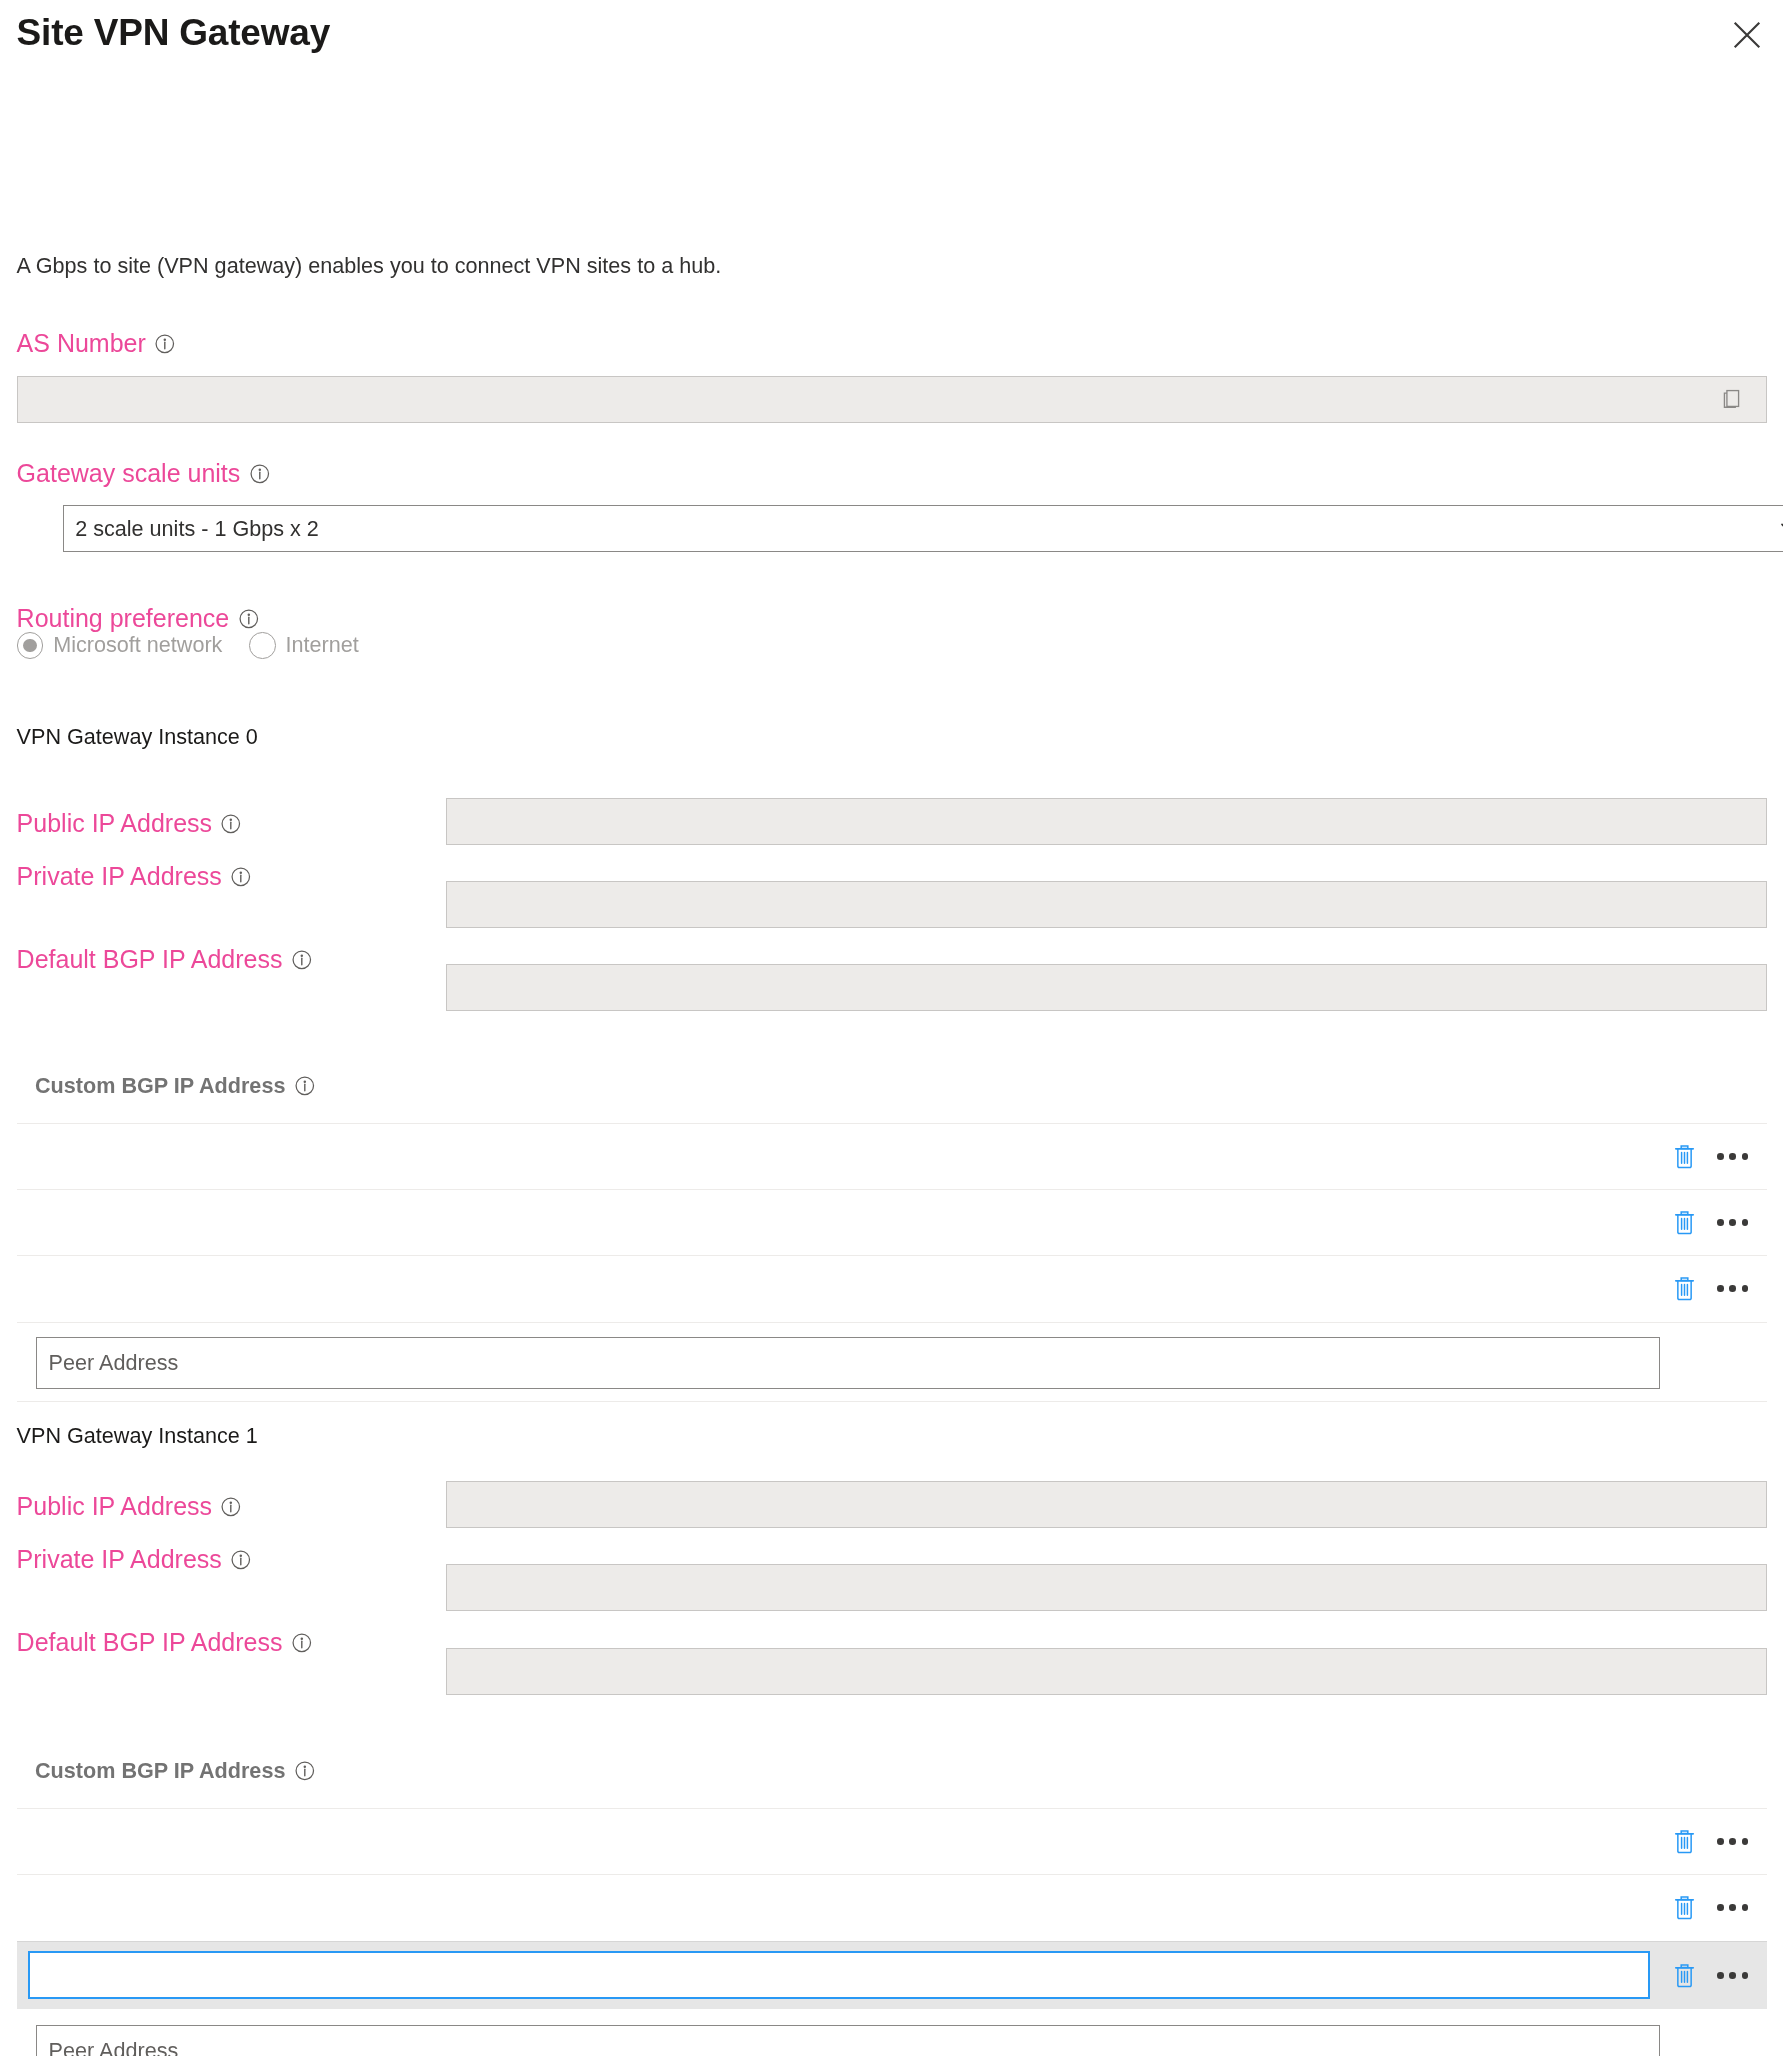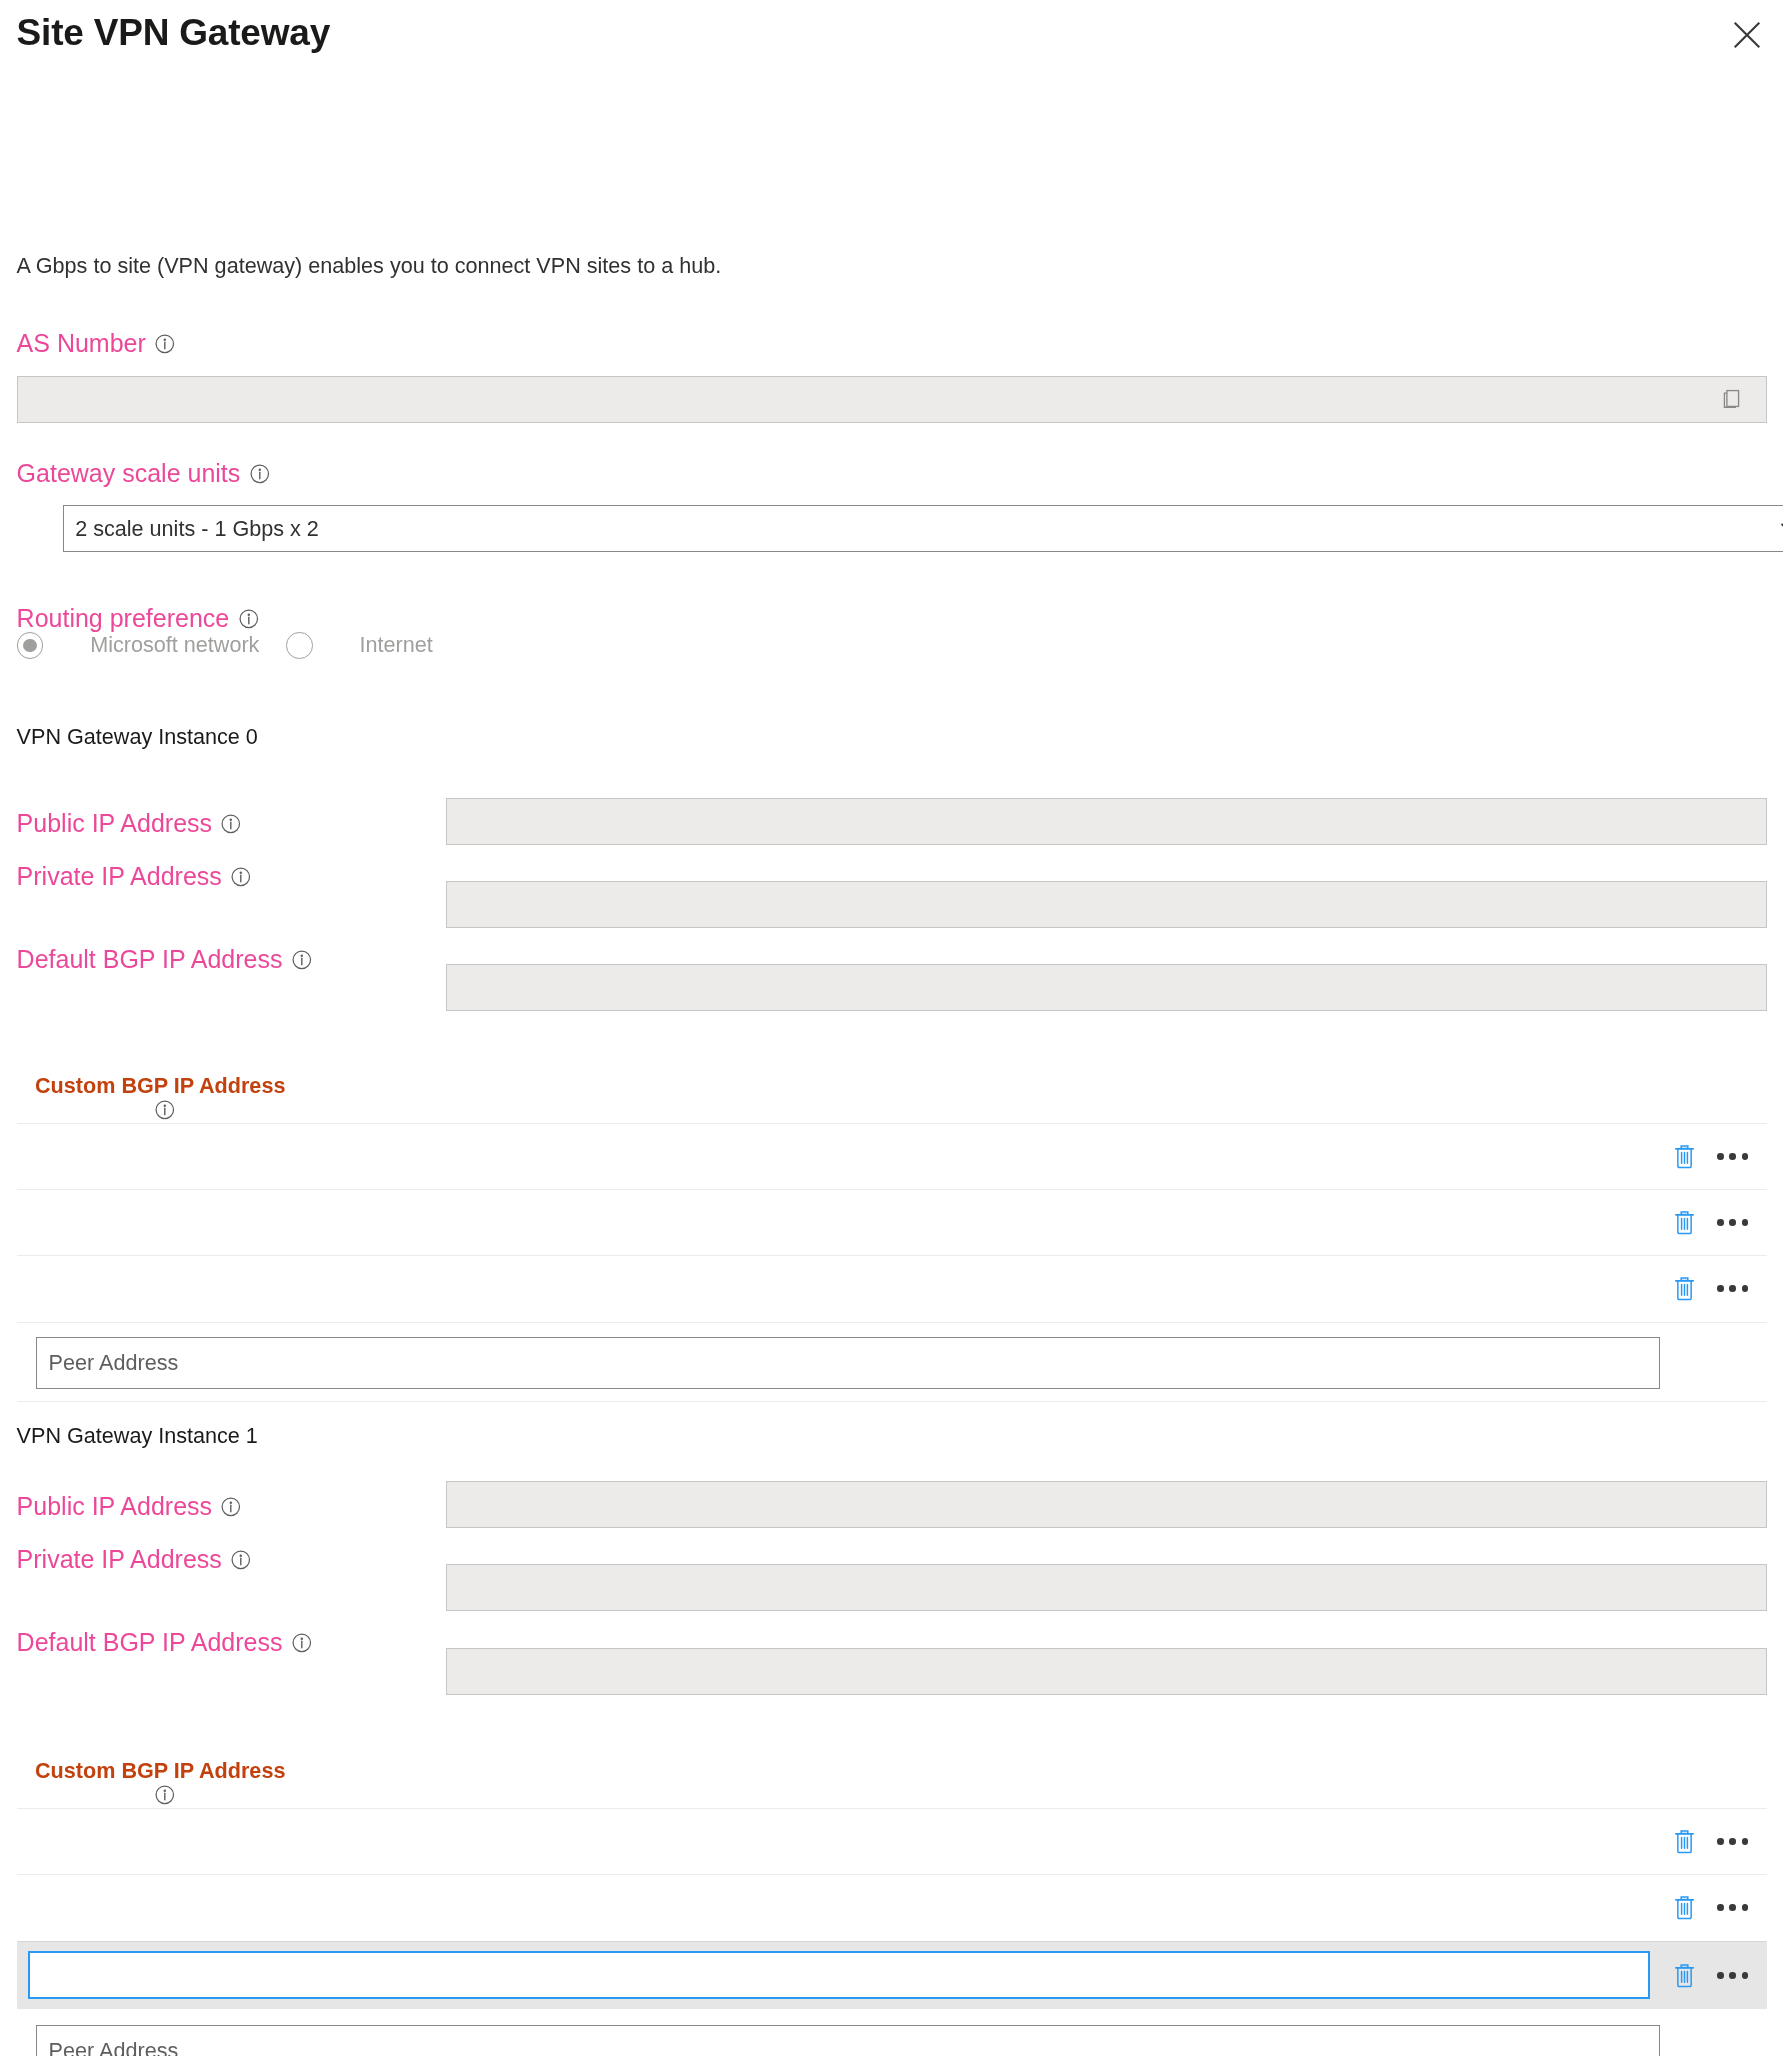--- a/index.html
+++ b/index.html
@@ -163,40 +163,38 @@
   .radio-mark .dot {
     width: 13.3px;
     height: 13.3px;
     border-radius: 50%;
     background: #a19f9d;
   }
   .radio-label {
     font-size: 21.6px;
     color: #a19f9d;
     white-space: nowrap;
-    margin-left: 37px;
   }
 
   
   .section-heading {
     position: absolute;
     font-size: 21.6px;
     font-weight: 400;
     color: #1b1a19;
     white-space: nowrap;
   }
   .sub-heading {
     position: absolute;
     font-size: 21.6px;
     font-weight: 700;
-    color: #c2410c;
-    display: flex;
-    align-items: center;
-    white-space: nowrap;
-    flex-direction: column;
+    color: #737373;
+    display: flex;
+    align-items: center;
+    white-space: nowrap;
   }
 
   
   .grid-row {
     position: absolute;
     box-sizing: border-box;
     border-top: 0.8px solid #edebe9;
     display: flex;
     align-items: center;
     justify-content: flex-end;

